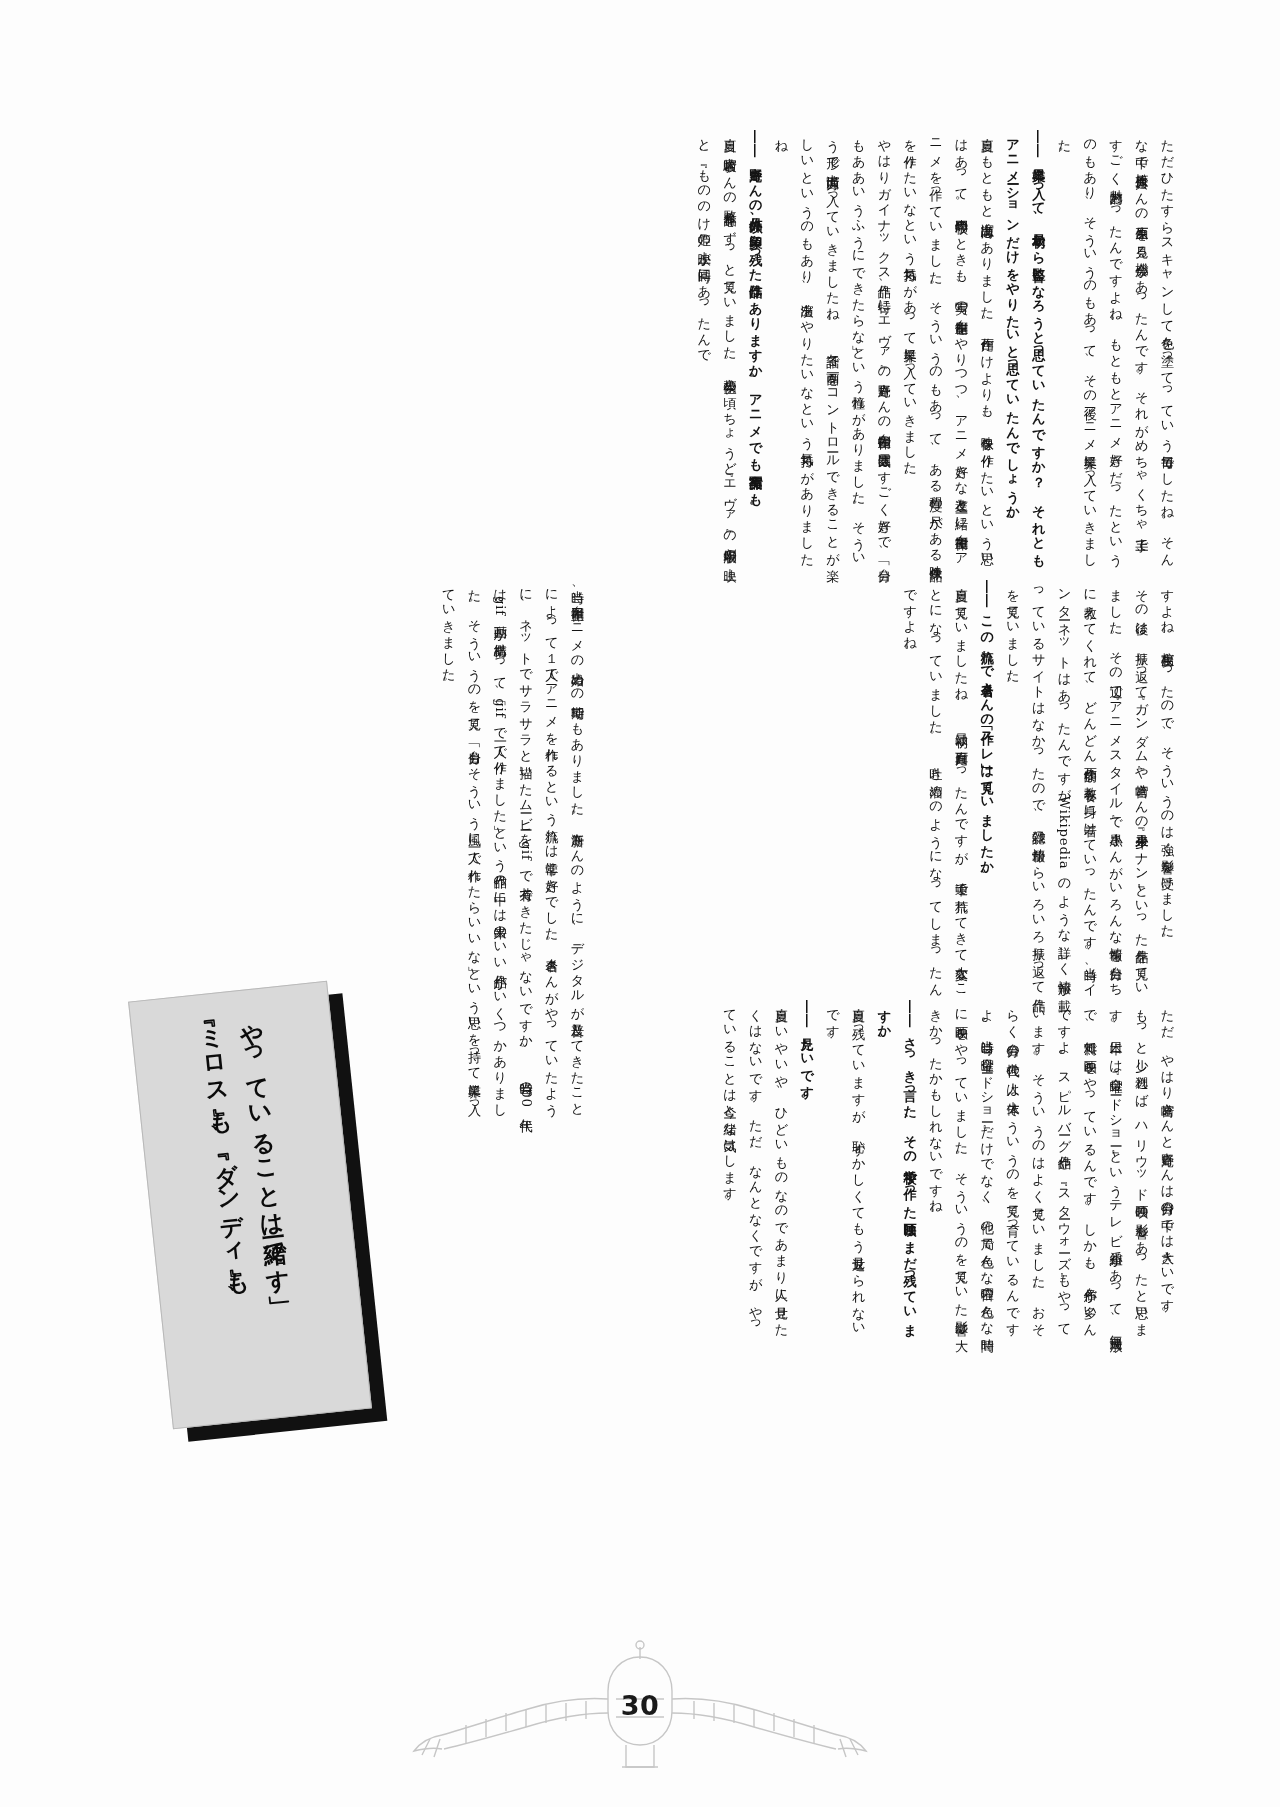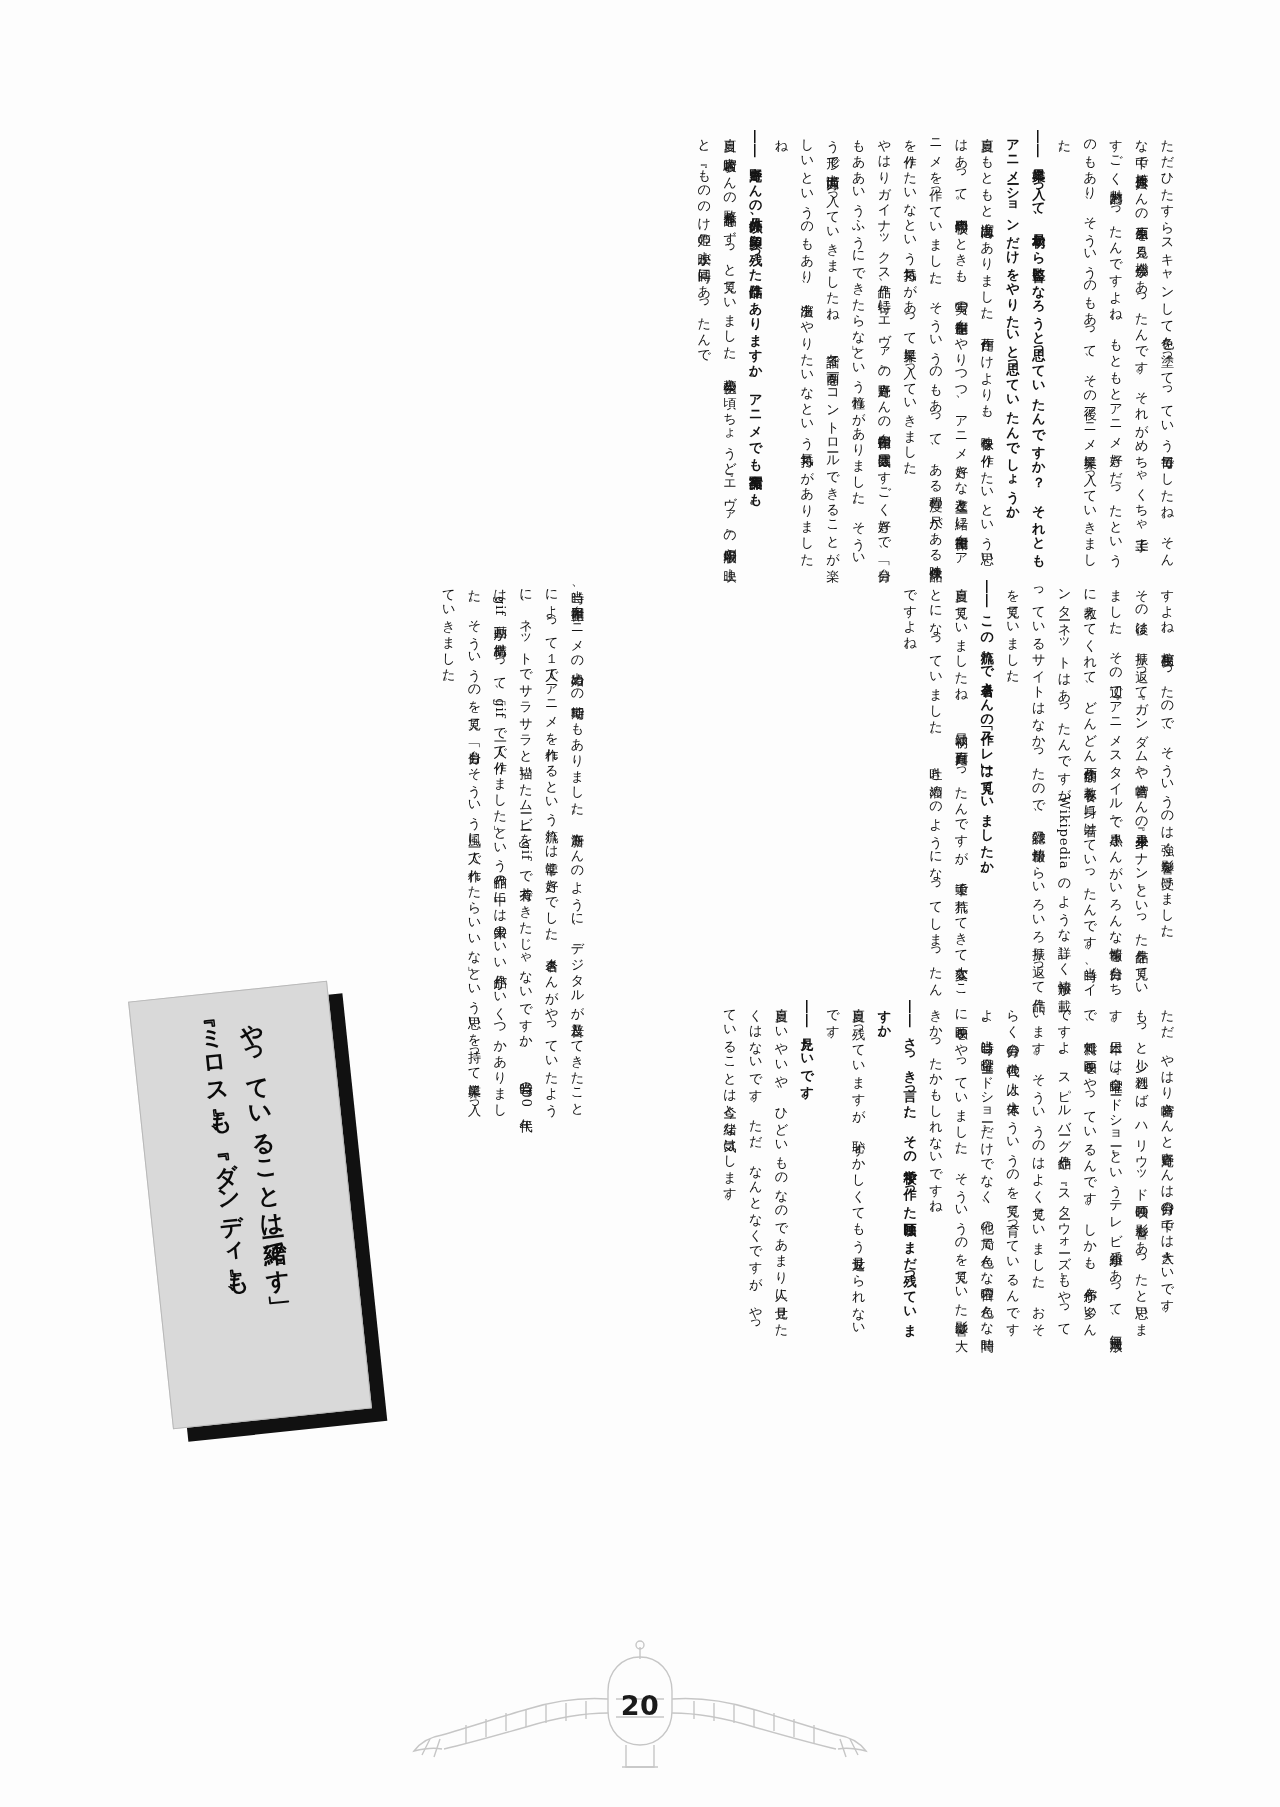--- a/index.html
+++ b/index.html
@@ -207,16 +207,16 @@
         <path d="M100 100 L92 116 M110 100 L104 118"></path>
 
         <path d="M342 60 C370 58 396 62 422 70 C450 78 480 88 508 96"></path>
         <path d="M342 74 C370 74 398 80 424 88 C452 96 480 104 506 110"></path>
         <path d="M424 70 L424 88 M404 66 L404 84 M384 64 L384 82 M364 62 L364 80"></path>
         <path d="M444 74 L444 92 M464 80 L464 98 M484 86 L484 104"></path>
         <path d="M508 96 C520 98 530 104 536 112 C528 110 518 108 508 110"></path>
         <path d="M520 100 L528 116 M510 100 L516 118"></path>
       </g>
     </svg>
-    <div id="page-number">20</div>
+    <div id="page-number">30</div>
   </div>
 
 </div>
 
 </body></html>

